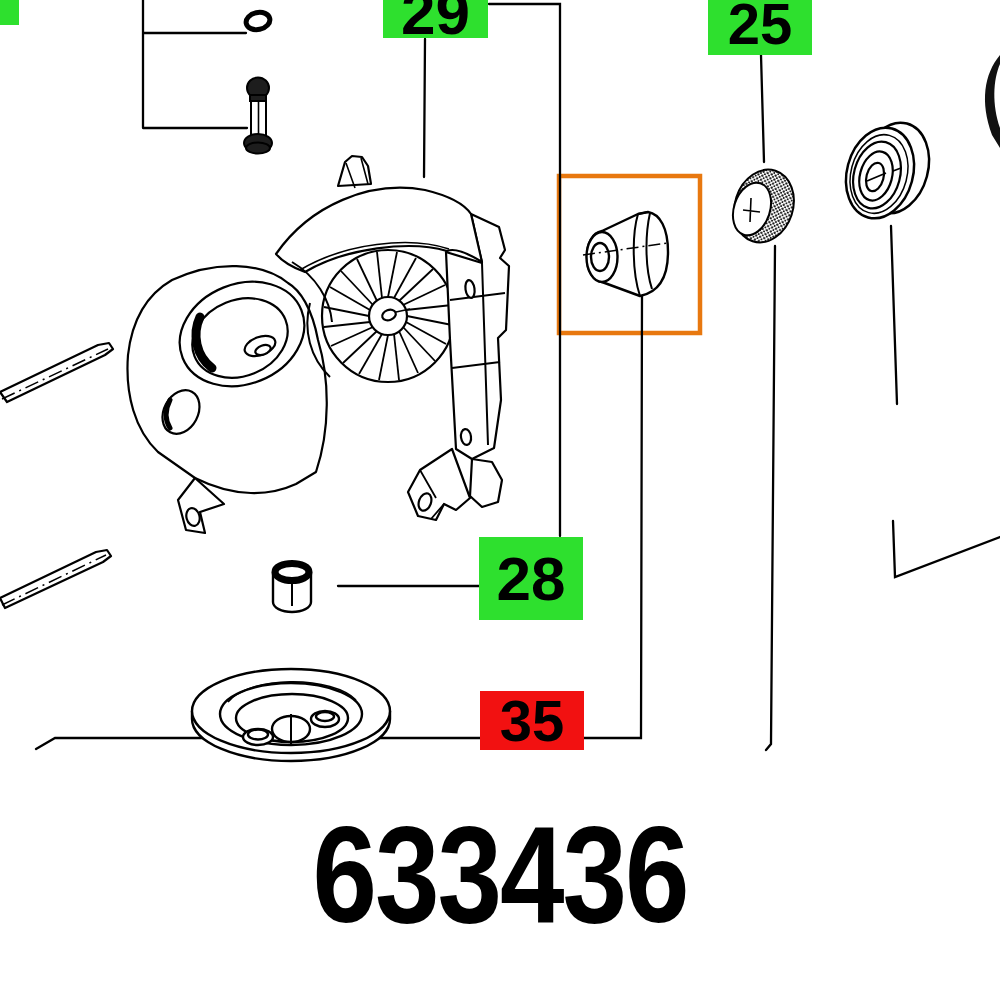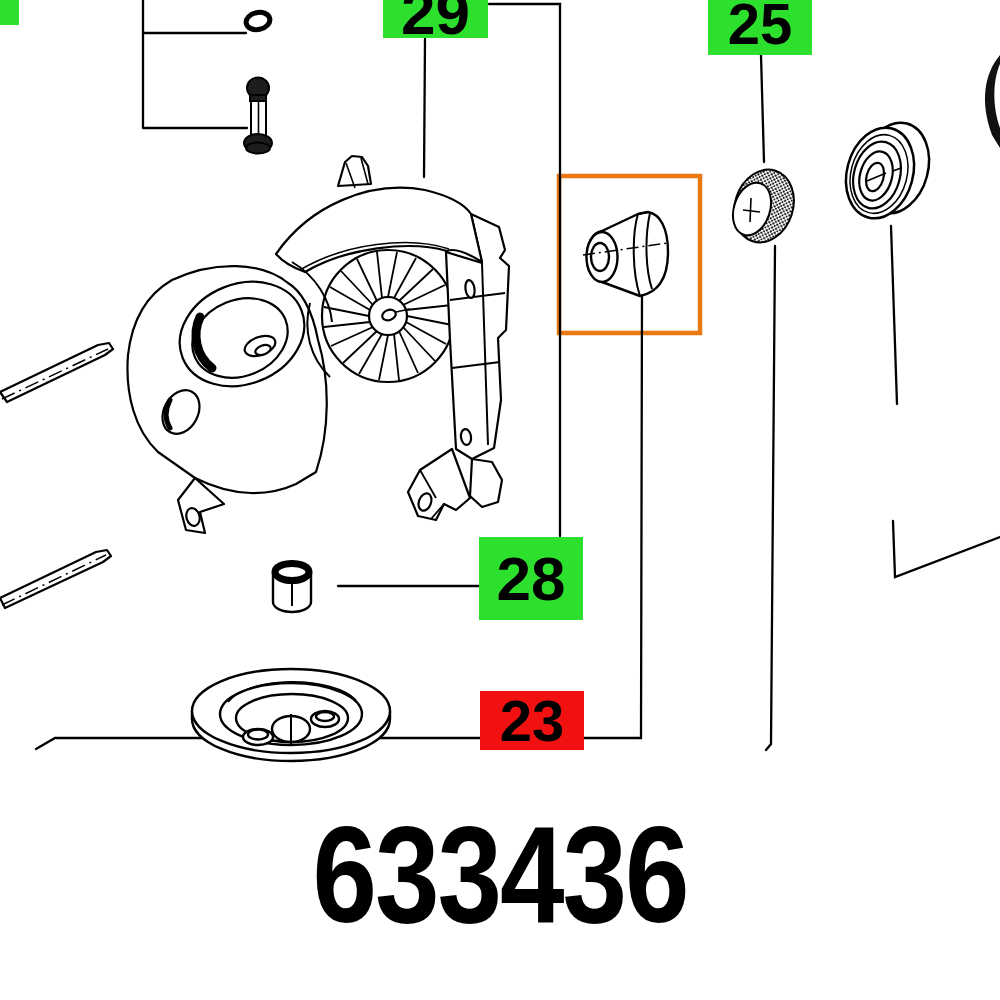--- a/index.html
+++ b/index.html
@@ -212,18 +212,18 @@
 <div class="callout" style="left: 708px; top: -8px; width: 104px; height: 63px; font-size: 58px; background-color: rgb(46, 224, 46);">
       <span>25</span>
     </div>
 
 
 <div class="callout" style="left: 479px; top: 537px; width: 104px; height: 83px; background-color: rgb(46, 224, 46);">
       <span>28</span>
     </div>
 
 <div class="callout" style="left: 480px; top: 691px; width: 104px; height: 59px; font-size: 58px; background-color: rgb(242, 17, 17);">
-      <span>23</span>
+      <span>35</span>
     </div>
 
 <div class="partnum">633436</div>
 
 </div>
 
 </body></html>

